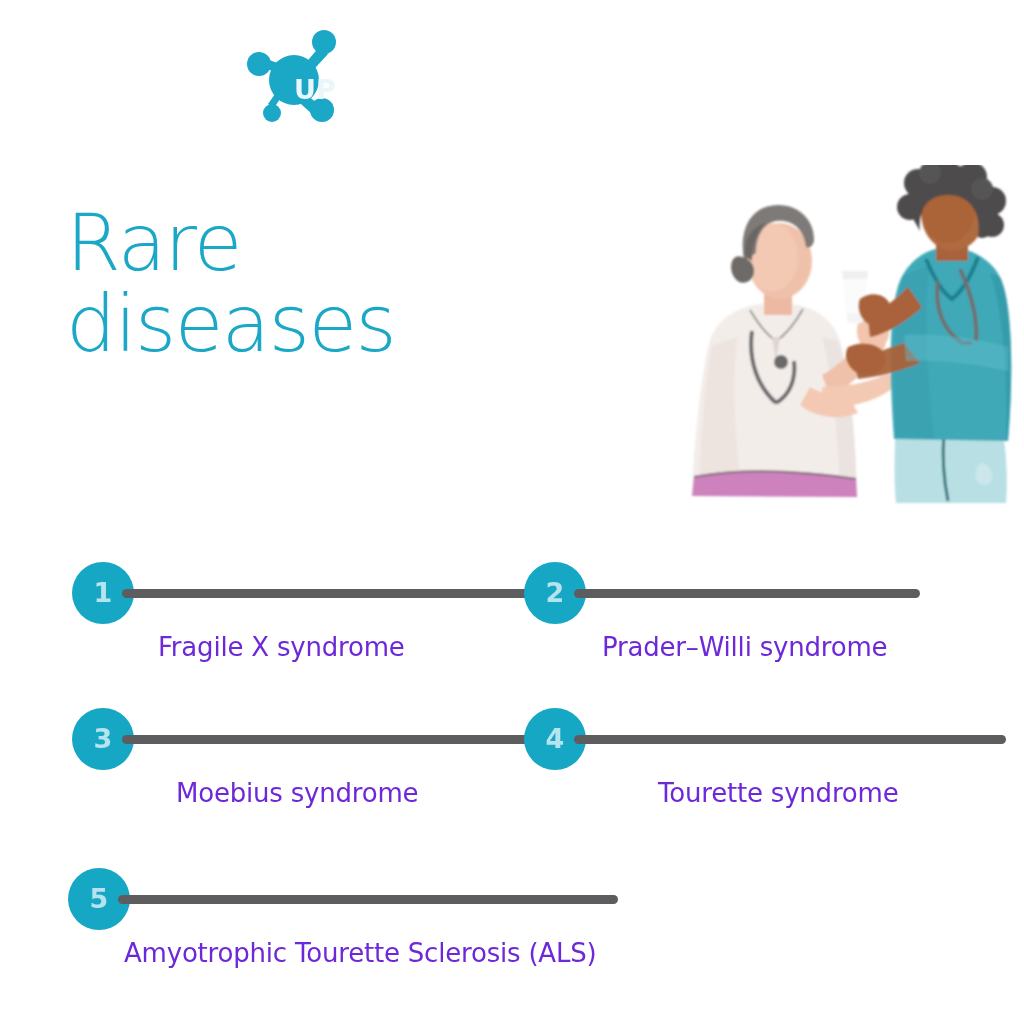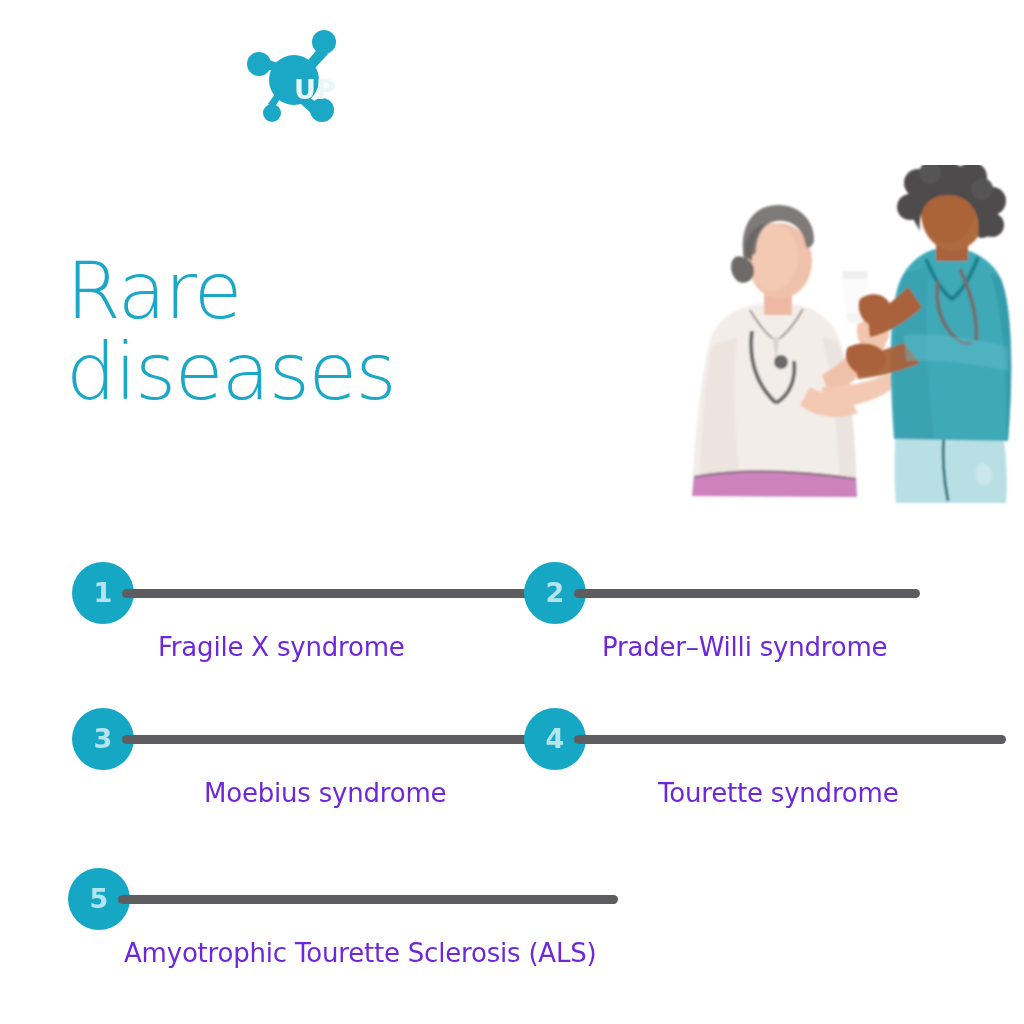--- a/index.html
+++ b/index.html
@@ -60,21 +60,20 @@
     position: absolute;
     left: 66px;
     top: 203px;
     font-family: "DejaVu Sans", sans-serif;
     font-weight: 300;
     font-size: 79px;
     line-height: 1.03;
     color: #1ba7c6;
     letter-spacing: -1.5px;
     white-space: pre-line;
-    margin-top: 48px;
   }
 
   
   #illustration {
     position: absolute;
     left: 672px;
     top: 165px;
     width: 360px;
     height: 355px;
   }
@@ -263,21 +262,21 @@
   <div class="item-label" style="left:78px; top:70px;">Prader–Willi syndrome</div>
 </div>
 
 <div class="list-item" style="left:72px; top:708px;">
   <div class="bullet-row">
     <div class="bullet-circle">
       <span class="bullet-number">3</span>
     </div>
     <div class="bullet-line" style="width:420px;"></div>
   </div>
-  <div class="item-label" style="left:104px; top:70px;margin-left:28px;">Moebius syndrome</div>
+  <div class="item-label" style="left:104px; top:70px;">Moebius syndrome</div>
 </div>
 
 <div class="list-item" style="left:524px; top:708px;">
   <div class="bullet-row">
     <div class="bullet-circle">
       <span class="bullet-number">4</span>
     </div>
     <div class="bullet-line" style="width:432px;"></div>
   </div>
   <div class="item-label" style="left:134px; top:70px;">Tourette syndrome</div>

